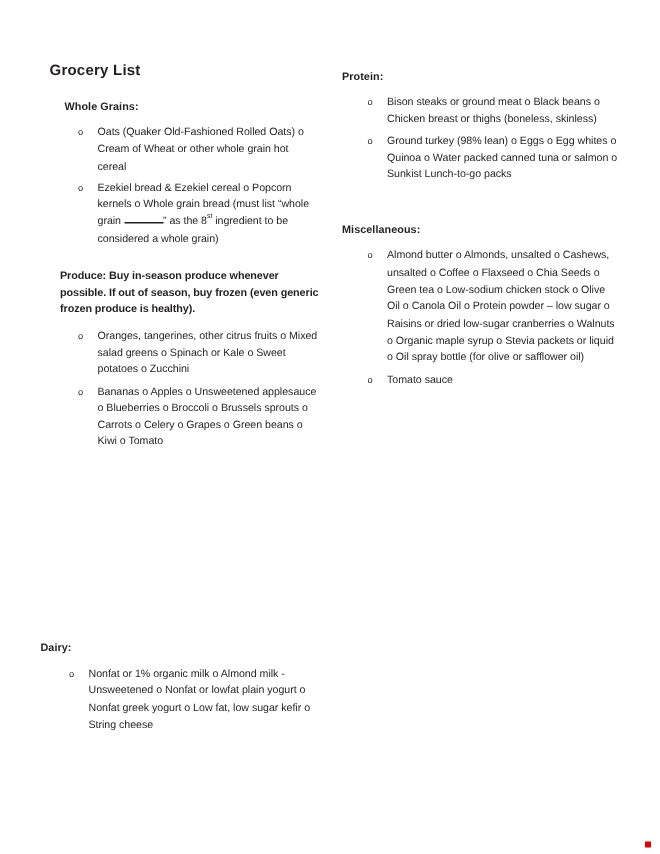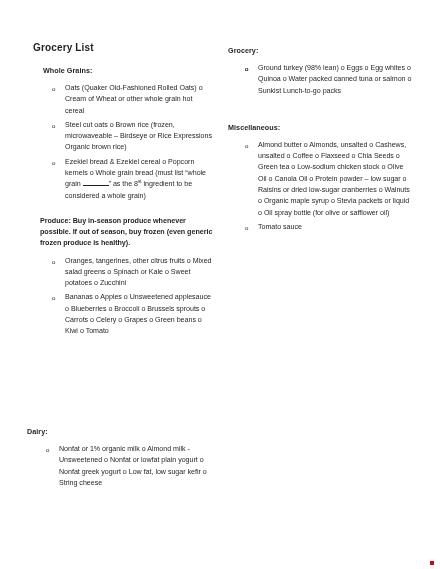--- a/index.html
+++ b/index.html
@@ -145,24 +145,20 @@
 
     <div class="block">
       <div class="section-head">Whole Grains:</div>
       <ul class="bullets">
         <li>
           <span class="marker">o</span>
           <span>Oats (Quaker Old-Fashioned Rolled Oats) o Cream of Wheat or other whole grain hot cereal</span>
         </li>
         <li>
           <span class="marker">o</span>
-          <span>Steel cut oats o Brown rice (frozen, microwaveable – Birdseye or Rice Expressions Organic brown rice)</span>
-        </li>
-        <li>
-          <span class="marker">o</span>
           <span>Ezekiel bread &amp; Ezekiel cereal o Popcorn kernels o Whole grain bread (must list “whole grain </span><span class="blank-line"></span><span>” as the 8</span><span class="sup">st</span><span> ingredient to be considered a whole grain)</span>
         </li>
       </ul>
     </div>
 
     <div class="block">
       <div class="para-head">Produce: Buy in-season produce whenever possible. If out of season, buy frozen (even generic frozen produce is healthy).</div>
       <ul class="bullets">
         <li>
           <span class="marker">o</span>
@@ -183,24 +179,25 @@
       <li>
         <span class="marker">o</span>
         <span>Nonfat or 1% organic milk o Almond milk - Unsweetened o Nonfat or lowfat plain yogurt o Nonfat greek yogurt o Low fat, low sugar kefir o String cheese</span>
       </li>
     </ul>
   </div>
 
   <div class="col col-right">
 
     <div class="block loose">
-      <div class="section-head nomargin">Grocery:</div>
-      <ul class="bullets">
-        <li>
-          <span class="marker">o</span>
+      <div class="section-head nomargin">Protein:</div>
+      <ul class="bullets">
+        <li>
+          <span class="marker">o</span>
+          <span>Bison steaks or ground meat o Black beans o Chicken breast or thighs (boneless, skinless)</span>
         </li>
         <li>
           <span class="marker">o</span>
           <span>Ground turkey (98% lean) o Eggs o Egg whites o Quinoa o Water packed canned tuna or salmon o Sunkist Lunch-to-go packs</span>
         </li>
       </ul>
     </div>
 
     <div class="block">
       <div class="section-head nomargin">Miscellaneous:</div>

